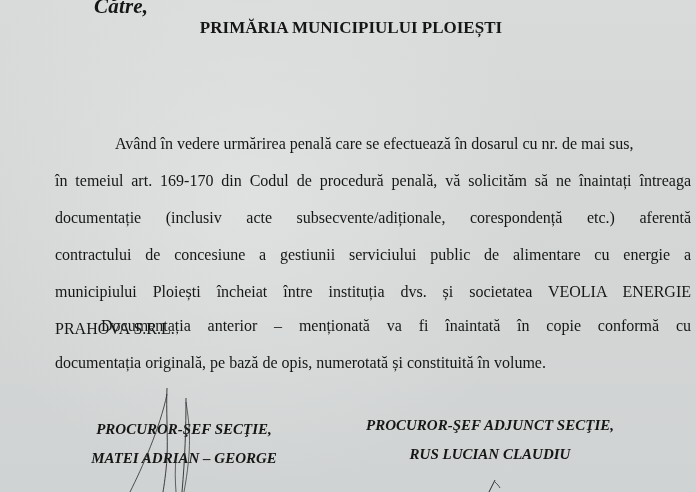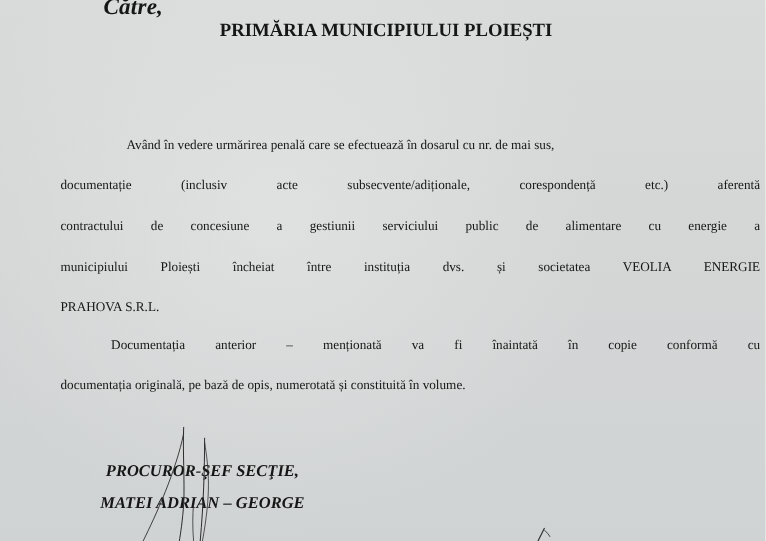--- a/index.html
+++ b/index.html
@@ -24,22 +24,23 @@
     text-align: center; font-size: 17px; font-weight: bold;
     padding-left: 6px; box-sizing: border-box;
   }
   .recipient-address {
     position: absolute; left: 0; width: 696px; top: 55px;
     text-align: center; font-size: 16px; font-weight: bold;
     padding-left: 14px; box-sizing: border-box;
   }
   .para {
     position: absolute; left: 55px; width: 636px;
-    font-size: 12px; line-height: 37px;
+    font-size: 16px; line-height: 37px;
     text-align: justify;
+    margin-top: 12px;
   }
   .para .line { display: block; white-space: nowrap; }
   .para .line.just { text-align: justify; text-align-last: justify; white-space: normal; }
   .p1 { top: 113px; }
   .p2 { top: 295px; }
   .indent { padding-left: 43px; }
   .sig {
     position: absolute; font-style: italic; font-weight: bold;
     font-size: 15px; text-align: center;
   }
@@ -60,36 +61,41 @@
 <body>
 
 <div class="page">
 
   <div class="greeting">Către,</div>
 
   <div class="recipient-name">PRIMĂRIA MUNICIPIULUI PLOIEȘTI</div>
 
   <div class="para p1">
     <span class="line indent" style="padding-left:60px;">Având în vedere urmărirea penală care se efectuează în dosarul cu nr. de mai sus,</span>
+    <span class="line just">în temeiul art. 169-170 din Codul de procedură penală, vă solicităm să ne înaintați întreaga</span>
     <span class="line just">documentație (inclusiv acte subsecvente/adiționale, corespondență etc.) aferentă</span>
     <span class="line just">contractului de concesiune a gestiunii serviciului public de alimentare cu energie a</span>
     <span class="line just">municipiului Ploiești încheiat între instituția dvs. și societatea VEOLIA ENERGIE</span>
     <span class="line">PRAHOVA S.R.L.</span>
   </div>
 
   <div class="para p2">
     <span class="line just indent" style="padding-left:46px;">Documentația anterior – menționată va fi înaintată în copie conformă cu</span>
     <span class="line">documentația originală, pe bază de opis, numerotată și constituită în volume.</span>
   </div>
 
   <div class="sig sig-left">
     <span class="title">PROCUROR-ŞEF SECŢIE,</span>
     <span class="name">MATEI ADRIAN – GEORGE</span>
   </div>
 
+  <div class="sig sig-right">
+    <span class="title">PROCUROR-ŞEF ADJUNCT SECŢIE,</span>
+    <span class="name">RUS LUCIAN CLAUDIU</span>
+  </div>
 
   <svg class="signature-mark" viewBox="0 0 110 104">
     <path d="M47 0 C46 20 48 50 47 70 C46 85 44 98 43 104" stroke="#2a2a2a" stroke-width="0.9" fill="none"></path>
     <path d="M47 6 C40 40 22 80 10 104" stroke="#2a2a2a" stroke-width="0.8" fill="none"></path>
     <path d="M66 10 C66 40 65 70 62 104" stroke="#2a2a2a" stroke-width="0.9" fill="none"></path>
     <path d="M66 14 C70 40 72 60 64 104" stroke="#2a2a2a" stroke-width="0.7" fill="none"></path>
     <path d="M56 70 C55 80 55 92 56 104" stroke="#2a2a2a" stroke-width="0.7" fill="none"></path>
   </svg>
 
   <svg class="signature-mark2" viewBox="0 0 20 14">

